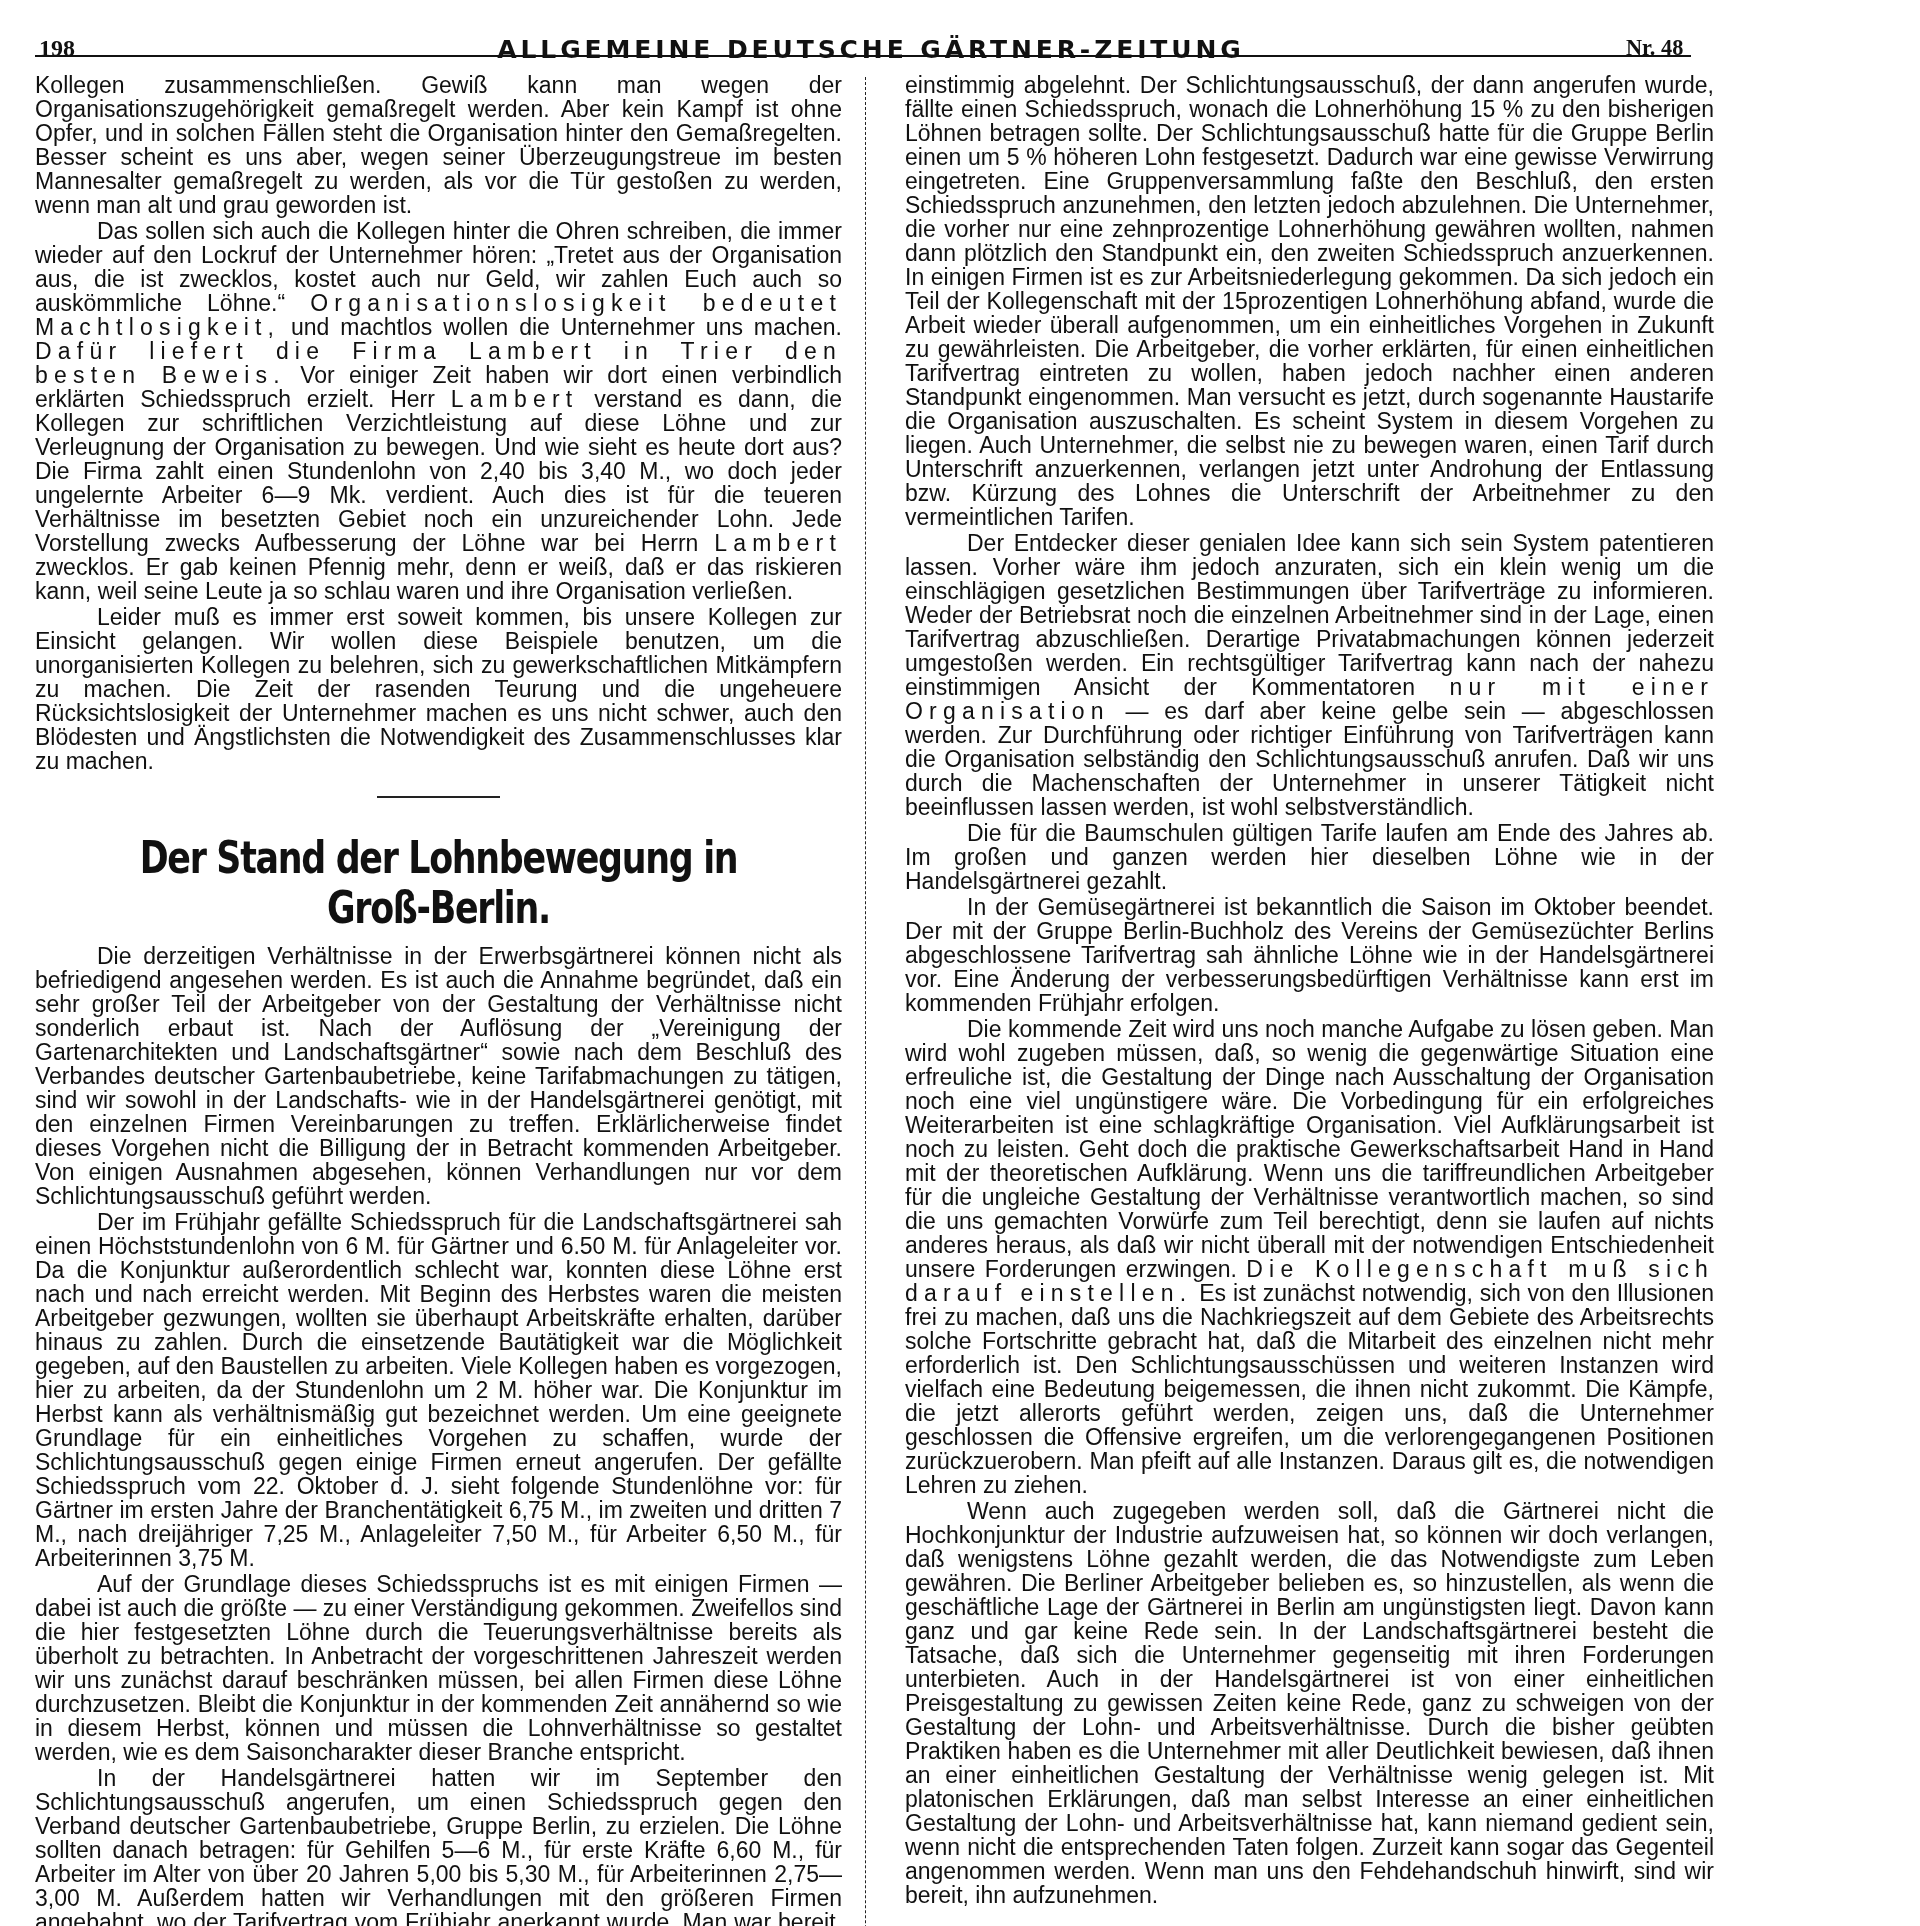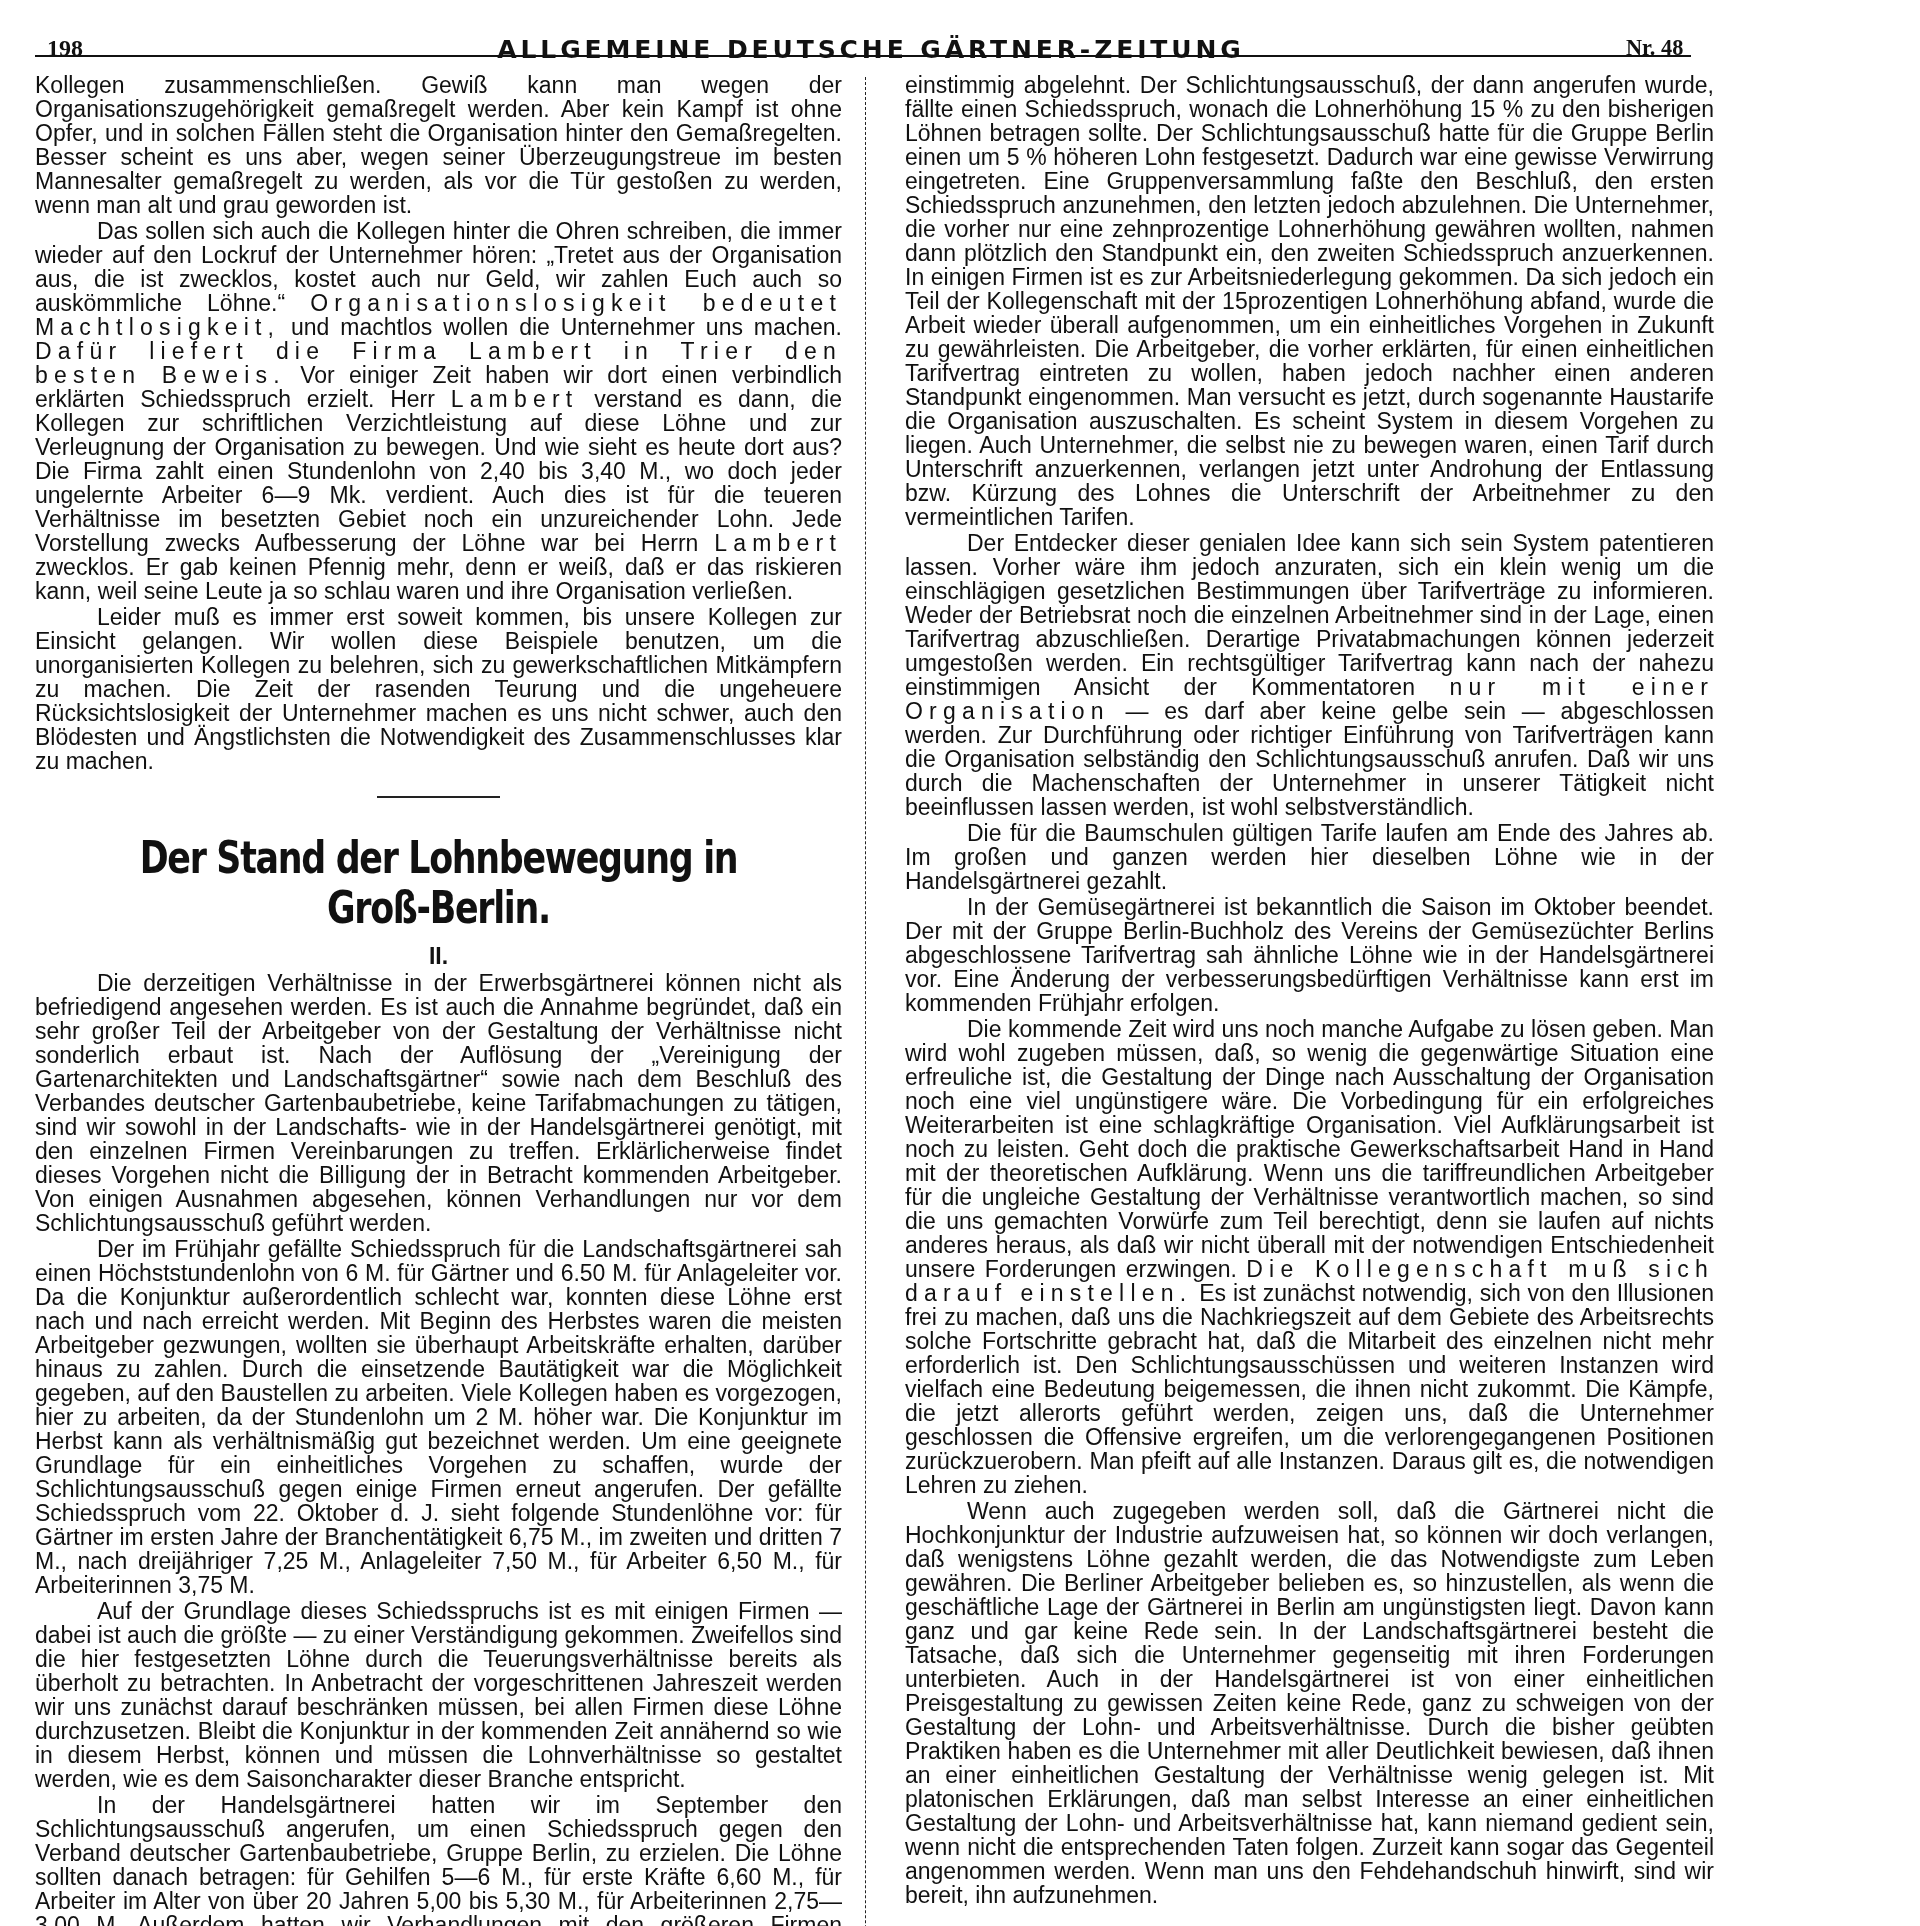--- a/index.html
+++ b/index.html
@@ -4,21 +4,21 @@
 <style>
   html, body { margin: 0; padding: 0; background: #ffffff; }
   body {
     width: 1920px; height: 2730px; position: relative; overflow: hidden;
     color: #111111;
     font-family: "Liberation Serif", "DejaVu Serif", serif;
   }
   .header {
     position: absolute; left: 35px; top: 35px; width: 1656px; height: 23px;
   }
-  .page-num { position: absolute; left: 12px; top: 0; font-size: 24px; font-weight: bold; }
+  .page-num { position: absolute; left: 4px; top: 0; font-size: 24px; font-weight: bold; }
   .masthead {
     position: absolute; left: 16px; right: 0; top: 0; text-align: center;
     font-size: 25px; font-weight: bold; letter-spacing: 3.9px;
     font-family: "DejaVu Sans", "Liberation Sans", sans-serif;
   }
   .issue { position: absolute; right: 7.7px; top: 0; font-size: 22.3px; font-weight: bold; margin-left: 21px; }
   .header-rule {
     position: absolute; left: 35px; top: 55px; width: 1656px; height: 2.3px; background: #111;
   }
   .column {
@@ -57,21 +57,20 @@
 <div class="header-rule"></div>
 
 <div class="column col-left">
   <p>Kollegen zusammenschließen. Gewiß kann man wegen der Organisationszugehörigkeit gemaßregelt werden. Aber kein Kampf ist ohne Opfer, und in solchen Fällen steht die Organisation hinter den Gemaßregelten. Besser scheint es uns aber, wegen seiner Überzeugungstreue im besten Mannesalter gemaßregelt zu werden, als vor die Tür gestoßen zu werden, wenn man alt und grau geworden ist.</p>
   <p class="indent"><span>Das sollen sich auch die Kollegen hinter die Ohren schreiben, die immer wieder auf den Lockruf der Unternehmer hören: „Tretet aus der Organisation aus, die ist zwecklos, kostet auch nur Geld, wir zahlen Euch auch so auskömmliche Löhne.“</span> <span class="spaced">Organisationslosigkeit bedeutet Machtlosigkeit,</span> <span>und machtlos wollen die Unternehmer uns machen.</span> <span class="spaced">Dafür liefert die Firma Lambert in Trier den besten Beweis.</span> <span>Vor einiger Zeit haben wir dort einen verbindlich erklärten Schiedsspruch erzielt. Herr</span> <span class="spaced">Lambert</span> <span>verstand es dann, die Kollegen zur schriftlichen Verzichtleistung auf diese Löhne und zur Verleugnung der Organisation zu bewegen. Und wie sieht es heute dort aus? Die Firma zahlt einen Stundenlohn von 2,40 bis 3,40 M., wo doch jeder ungelernte Arbeiter 6—9 Mk. verdient. Auch dies ist für die teueren Verhältnisse im besetzten Gebiet noch ein unzureichender Lohn. Jede Vorstellung zwecks Aufbesserung der Löhne war bei Herrn</span> <span class="spaced">Lambert</span> <span>zwecklos. Er gab keinen Pfennig mehr, denn er weiß, daß er das riskieren kann, weil seine Leute ja so schlau waren und ihre Organisation verließen.</span></p>
   <p class="indent">Leider muß es immer erst soweit kommen, bis unsere Kollegen zur Einsicht gelangen. Wir wollen diese Beispiele benutzen, um die unorganisierten Kollegen zu belehren, sich zu gewerkschaftlichen Mitkämpfern zu machen. Die Zeit der rasenden Teurung und die ungeheuere Rücksichtslosigkeit der Unternehmer machen es uns nicht schwer, auch den Blödesten und Ängstlichsten die Notwendigkeit des Zusammenschlusses klar zu machen.</p>
 
   <div class="section-rule"></div>
 
   <h1 class="article-title">Der Stand der Lohnbewegung in Groß-Berlin.</h1>
-  <div class="article-part">II.</div>
   <p class="indent">Die derzeitigen Verhältnisse in der Erwerbsgärtnerei können nicht als befriedigend angesehen werden. Es ist auch die Annahme begründet, daß ein sehr großer Teil der Arbeitgeber von der Gestaltung der Verhältnisse nicht sonderlich erbaut ist. Nach der Auflösung der „Vereinigung der Gartenarchitekten und Landschaftsgärtner“ sowie nach dem Beschluß des Verbandes deutscher Gartenbaubetriebe, keine Tarifabmachungen zu tätigen, sind wir sowohl in der Landschafts- wie in der Handelsgärtnerei genötigt, mit den einzelnen Firmen Vereinbarungen zu treffen. Erklärlicherweise findet dieses Vorgehen nicht die Billigung der in Betracht kommenden Arbeitgeber. Von einigen Ausnahmen abgesehen, können Verhandlungen nur vor dem Schlichtungsausschuß geführt werden.</p>
   <p class="indent">Der im Frühjahr gefällte Schiedsspruch für die Landschaftsgärtnerei sah einen Höchststundenlohn von 6 M. für Gärtner und 6.50 M. für Anlageleiter vor. Da die Konjunktur außerordentlich schlecht war, konnten diese Löhne erst nach und nach erreicht werden. Mit Beginn des Herbstes waren die meisten Arbeitgeber gezwungen, wollten sie überhaupt Arbeitskräfte erhalten, darüber hinaus zu zahlen. Durch die einsetzende Bautätigkeit war die Möglichkeit gegeben, auf den Baustellen zu arbeiten. Viele Kollegen haben es vorgezogen, hier zu arbeiten, da der Stundenlohn um 2 M. höher war. Die Konjunktur im Herbst kann als verhältnismäßig gut bezeichnet werden. Um eine geeignete Grundlage für ein einheitliches Vorgehen zu schaffen, wurde der Schlichtungsausschuß gegen einige Firmen erneut angerufen. Der gefällte Schiedsspruch vom 22. Oktober d. J. sieht folgende Stundenlöhne vor: für Gärtner im ersten Jahre der Branchentätigkeit 6,75 M., im zweiten und dritten 7 M., nach dreijähriger 7,25 M., Anlageleiter 7,50 M., für Arbeiter 6,50 M., für Arbeiterinnen 3,75 M.</p>
   <p class="indent">Auf der Grundlage dieses Schiedsspruchs ist es mit einigen Firmen — dabei ist auch die größte — zu einer Verständigung gekommen. Zweifellos sind die hier festgesetzten Löhne durch die Teuerungsverhältnisse bereits als überholt zu betrachten. In Anbetracht der vorgeschrittenen Jahreszeit werden wir uns zunächst darauf beschränken müssen, bei allen Firmen diese Löhne durchzusetzen. Bleibt die Konjunktur in der kommenden Zeit annähernd so wie in diesem Herbst, können und müssen die Lohnverhältnisse so gestaltet werden, wie es dem Saisoncharakter dieser Branche entspricht.</p>
   <p class="indent">In der Handelsgärtnerei hatten wir im September den Schlichtungsausschuß angerufen, um einen Schiedsspruch gegen den Verband deutscher Gartenbaubetriebe, Gruppe Berlin, zu erzielen. Die Löhne sollten danach betragen: für Gehilfen 5—6 M., für erste Kräfte 6,60 M., für Arbeiter im Alter von über 20 Jahren 5,00 bis 5,30 M., für Arbeiterinnen 2,75—3,00 M. Außerdem hatten wir Verhandlungen mit den größeren Firmen angebahnt, wo der Tarifvertrag vom Frühjahr anerkannt wurde. Man war bereit, eine zehnprozentige Lohnerhöhung zu gewähren. Da dieses Angebot vollständig ungenügend war, wurde es von den Vertrauensleuten</p>
 </div>
 
 <div class="column-divider"></div>
 
 <div class="column col-right">
   <p>einstimmig abgelehnt. Der Schlichtungsausschuß, der dann angerufen wurde, fällte einen Schiedsspruch, wonach die Lohnerhöhung 15 % zu den bisherigen Löhnen betragen sollte. Der Schlichtungsausschuß hatte für die Gruppe Berlin einen um 5 % höheren Lohn festgesetzt. Dadurch war eine gewisse Verwirrung eingetreten. Eine Gruppenversammlung faßte den Beschluß, den ersten Schiedsspruch anzunehmen, den letzten jedoch abzulehnen. Die Unternehmer, die vorher nur eine zehnprozentige Lohnerhöhung gewähren wollten, nahmen dann plötzlich den Standpunkt ein, den zweiten Schiedsspruch anzuerkennen. In einigen Firmen ist es zur Arbeitsniederlegung gekommen. Da sich jedoch ein Teil der Kollegenschaft mit der 15prozentigen Lohnerhöhung abfand, wurde die Arbeit wieder überall aufgenommen, um ein einheitliches Vorgehen in Zukunft zu gewährleisten. Die Arbeitgeber, die vorher erklärten, für einen einheitlichen Tarifvertrag eintreten zu wollen, haben jedoch nachher einen anderen Standpunkt eingenommen. Man versucht es jetzt, durch sogenannte Haustarife die Organisation auszuschalten. Es scheint System in diesem Vorgehen zu liegen. Auch Unternehmer, die selbst nie zu bewegen waren, einen Tarif durch Unterschrift anzuerkennen, verlangen jetzt unter Androhung der Entlassung bzw. Kürzung des Lohnes die Unterschrift der Arbeitnehmer zu den vermeintlichen Tarifen.</p>

